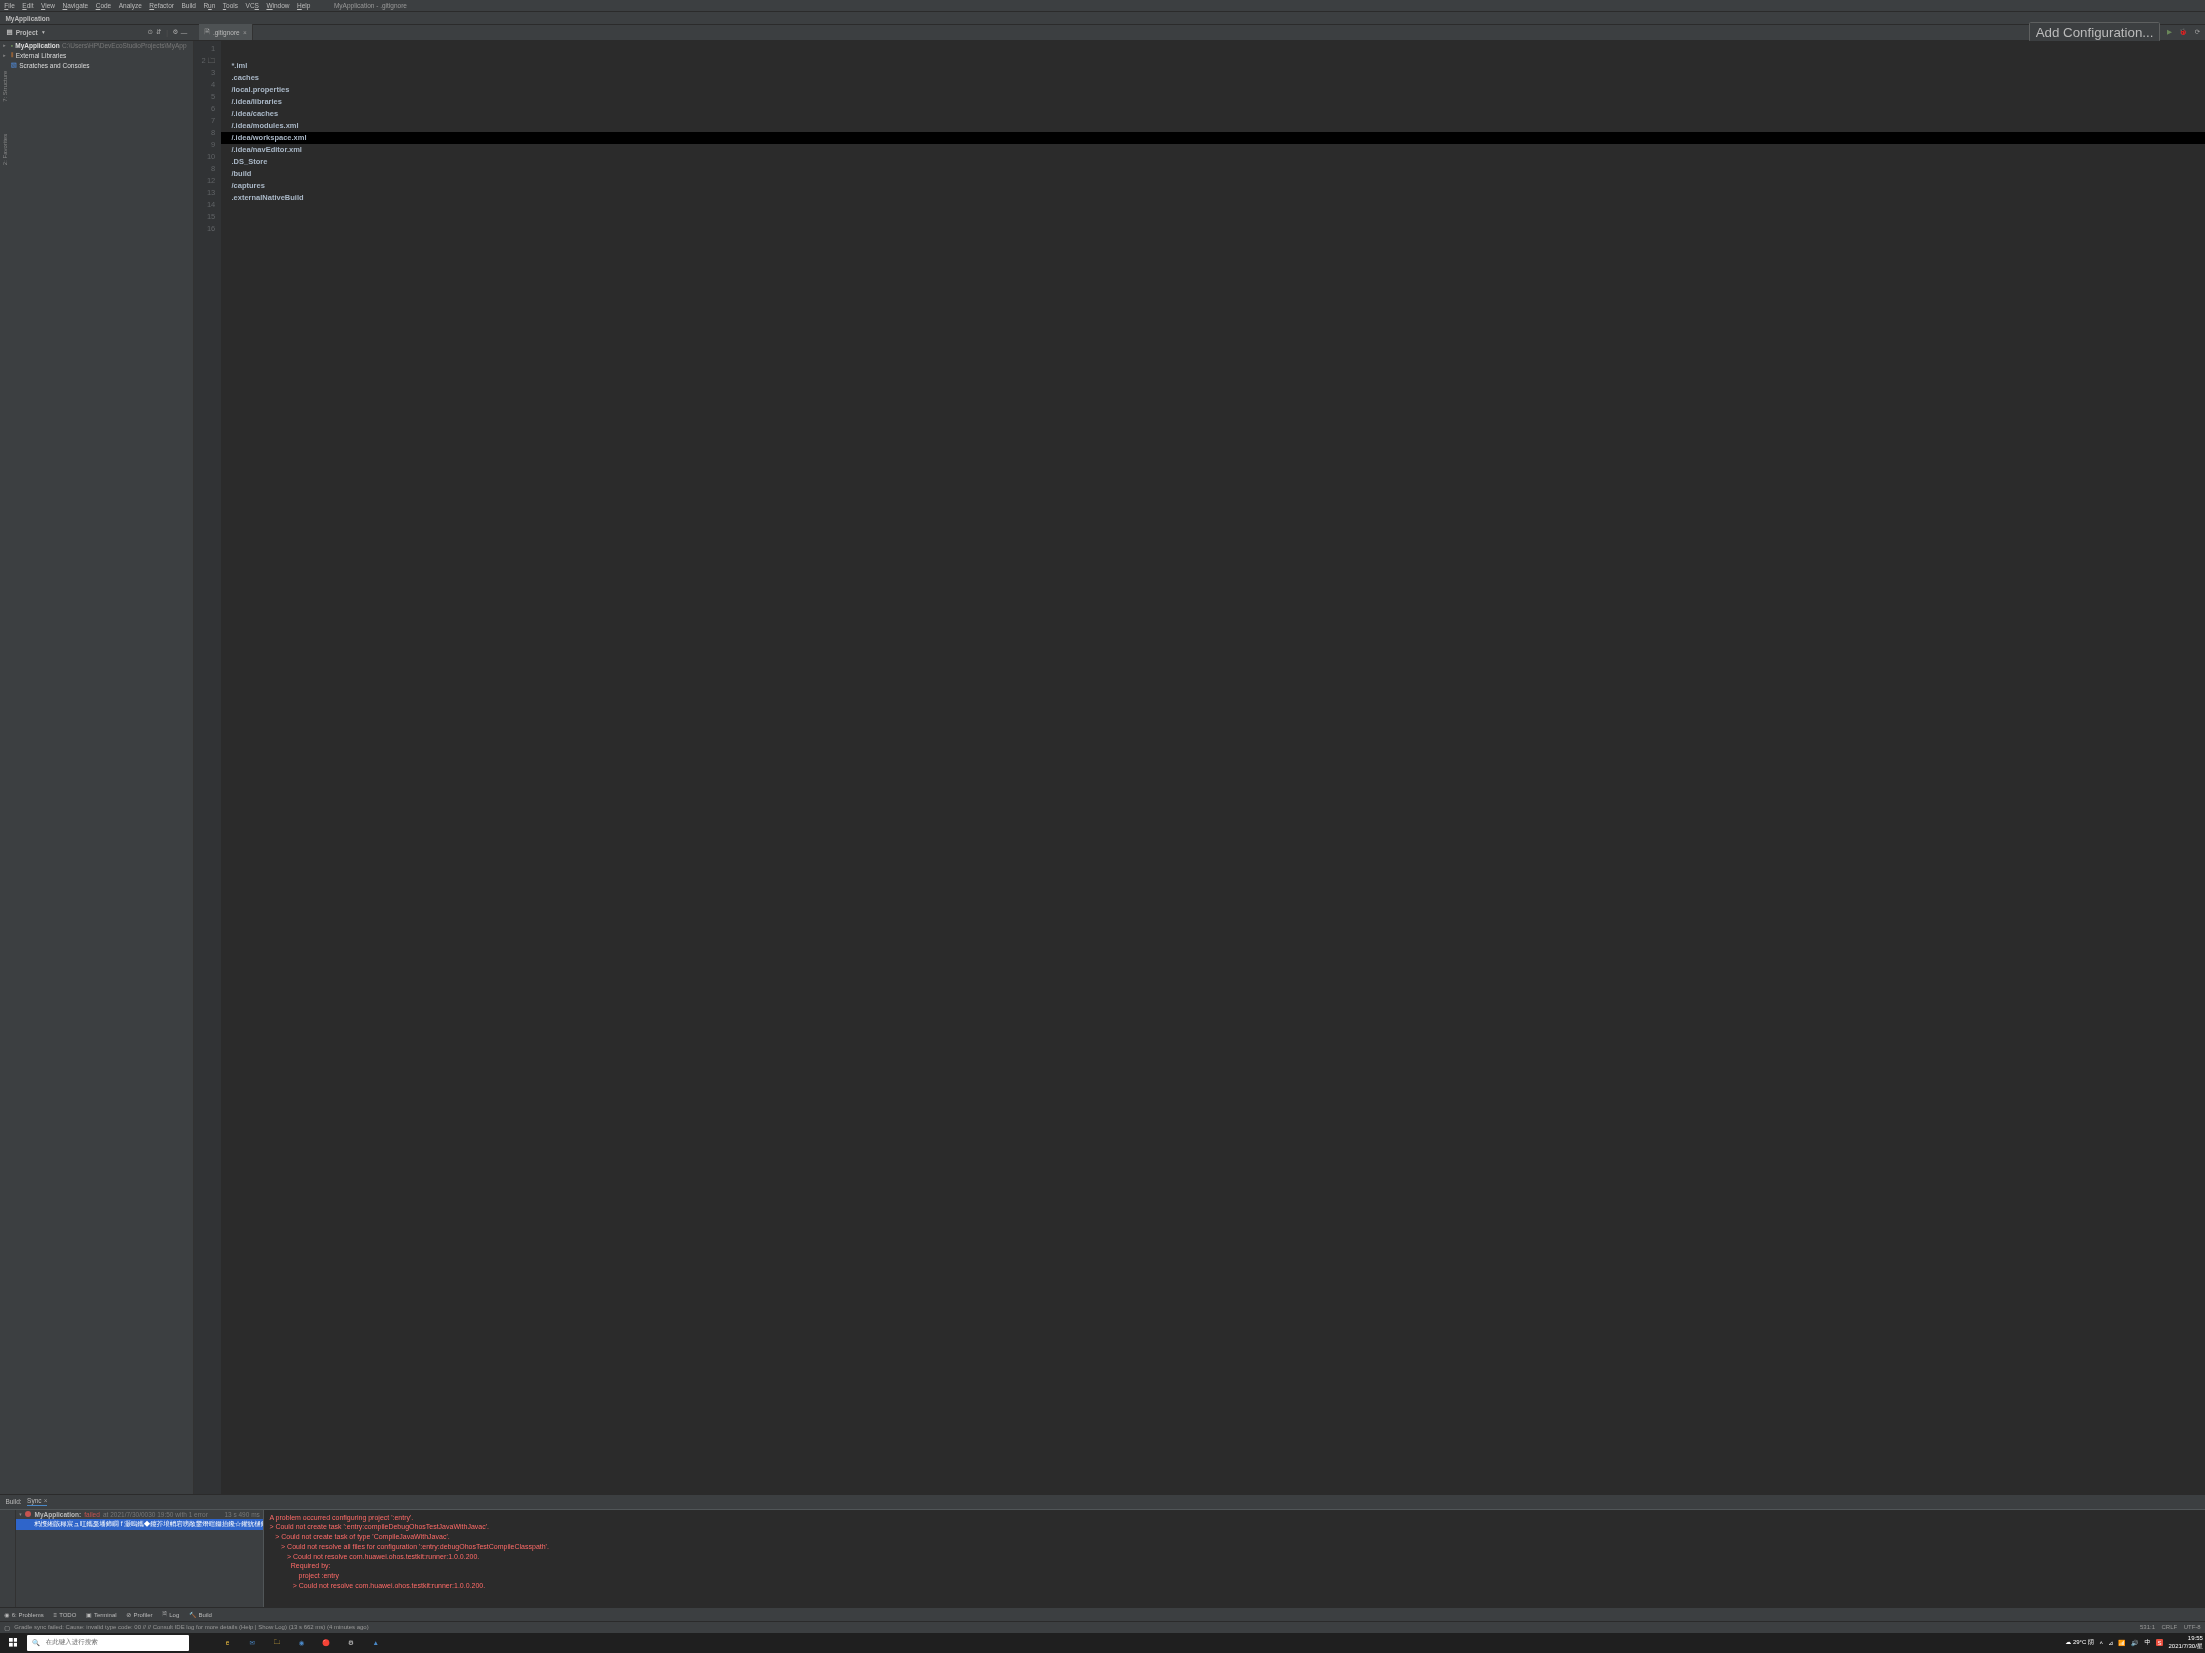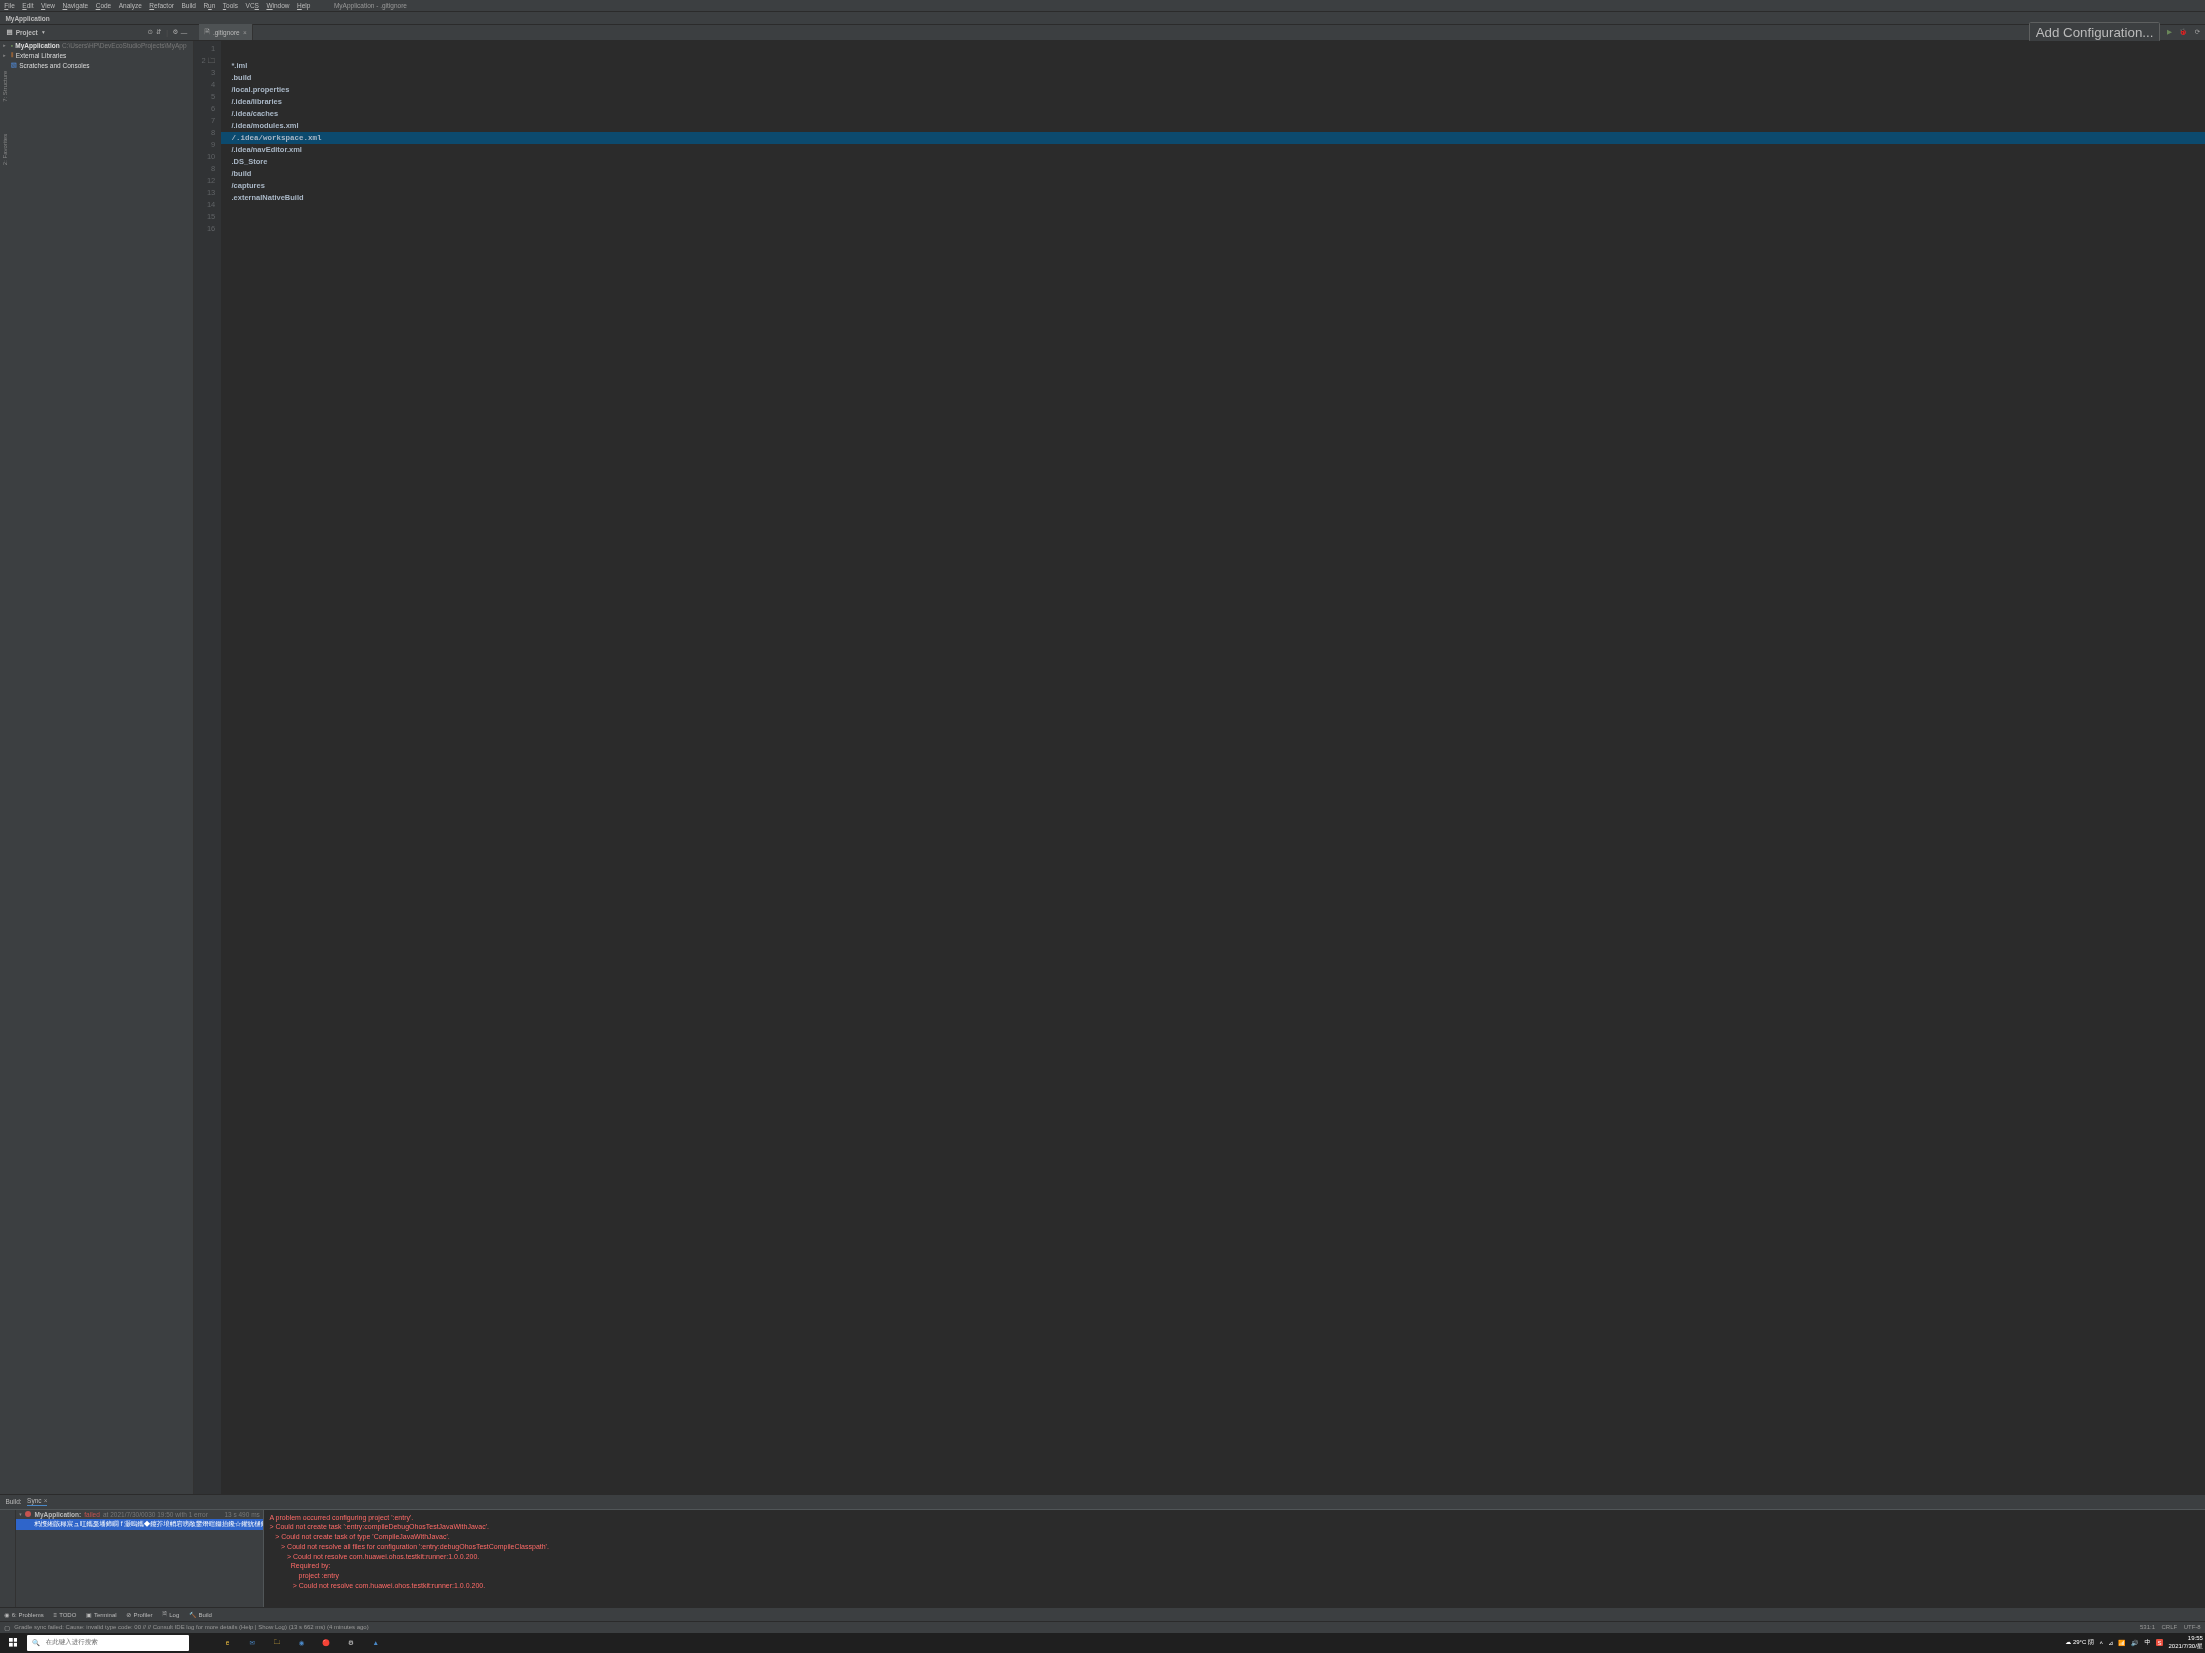--- a/index.html
+++ b/index.html
@@ -29,21 +29,21 @@
 .tree-item .name { color: #ddd; }
 .tree-item .name.bold { font-weight: bold; }
 .tree-item .hint { color: #787878; }
 .tree-item.indent1 { padding-left: 10.8px; }
 
 .editor { flex: 1; background: #2b2b2b; display: flex; font-family: "Consolas","Courier New",monospace; font-size: 7.5px; }
 .gutter { background: #313335; color: #606366; padding: 2.2px 5.4px 2.2px 7.5px; text-align: right; user-select: none; }
 .gutter .ln { height: 12px; line-height: 12px; }
 .code { flex: 1; padding: 19px 0; }
 .code .line { height: 12px; line-height: 12px; padding-left: 10.8px; color: #a9b7c6; white-space: pre; font-weight: bold; }
-.code .line.current { background: #0c4a6e; font-family: Liberation Mono, monospace; }
+.code .line.current { background: #000000; }
 
 .build-panel { height: 113px; background: #3c3f41; display: flex; flex-direction: column; border-top: 0.5px solid #2b2b2b; }
 .build-header { padding: 2.2px 5.4px; display: flex; gap: 5.4px; align-items: center; border-bottom: 0.5px solid #515658; }
 .build-header .lbl { color: #bbb; }
 .build-header .tab { color: #bbb; border-bottom: 1.6px solid #4a88c7; padding-bottom: 1.1px; }
 .build-header .tab .x { color: #999; margin-left: 2.2px; }
 .build-body { flex: 1; display: flex; min-height: 0; }
 .build-side { width: 16px; background: #3c3f41; border-right: 0.5px solid #323232; }
 .build-tree { width: 248px; background: #3c3f41; overflow: hidden; font-size: 6.5px; border-right: 0.5px solid #515658; }
 .bt-row { padding: 1.1px 3.2px; display: flex; align-items: center; gap: 3.2px; white-space: nowrap; }
@@ -156,21 +156,21 @@
         <div class="ln">10</div>
         <div class="ln">8</div>
         <div class="ln">12</div>
         <div class="ln">13</div>
         <div class="ln">14</div>
         <div class="ln">15</div>
         <div class="ln">16</div>
       </div>
     <div class="code" id="code">
         <div class="line">*.iml</div>
-        <div class="line">.build</div>
+        <div class="line">.caches</div>
         <div class="line">/local.properties</div>
         <div class="line">/.idea/libraries</div>
         <div class="line">/.idea/caches</div>
         <div class="line">/.idea/modules.xml</div>
         <div class="line current">/.idea/workspace.xml</div>
         <div class="line">/.idea/navEditor.xml</div>
         <div class="line">.DS_Store</div>
         <div class="line">/build</div>
         <div class="line">/captures</div>
         <div class="line">.externalNativeBuild</div>

